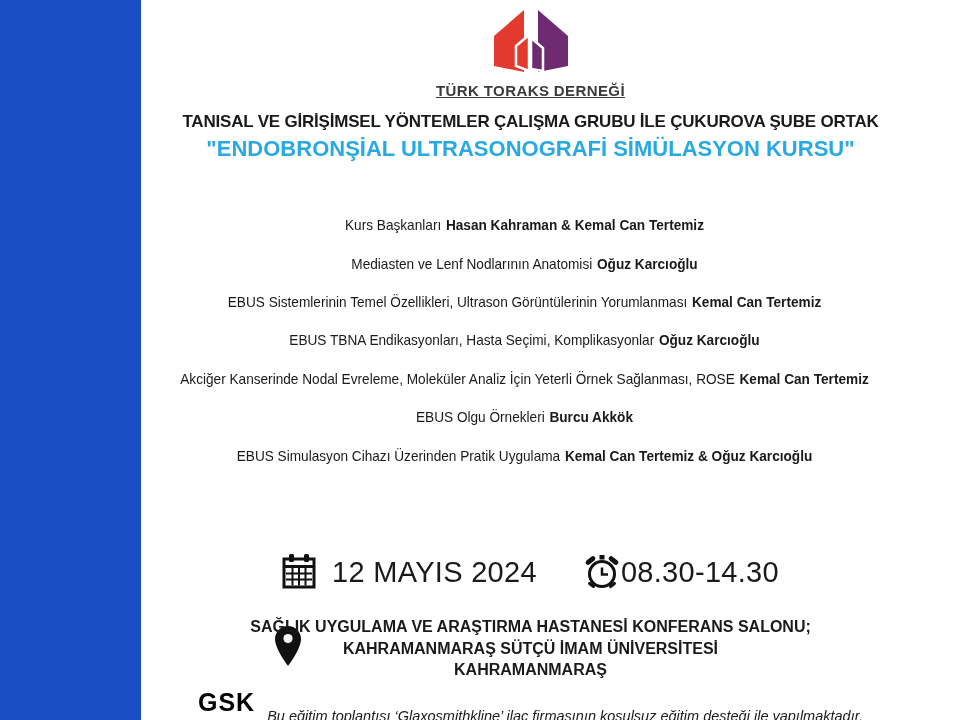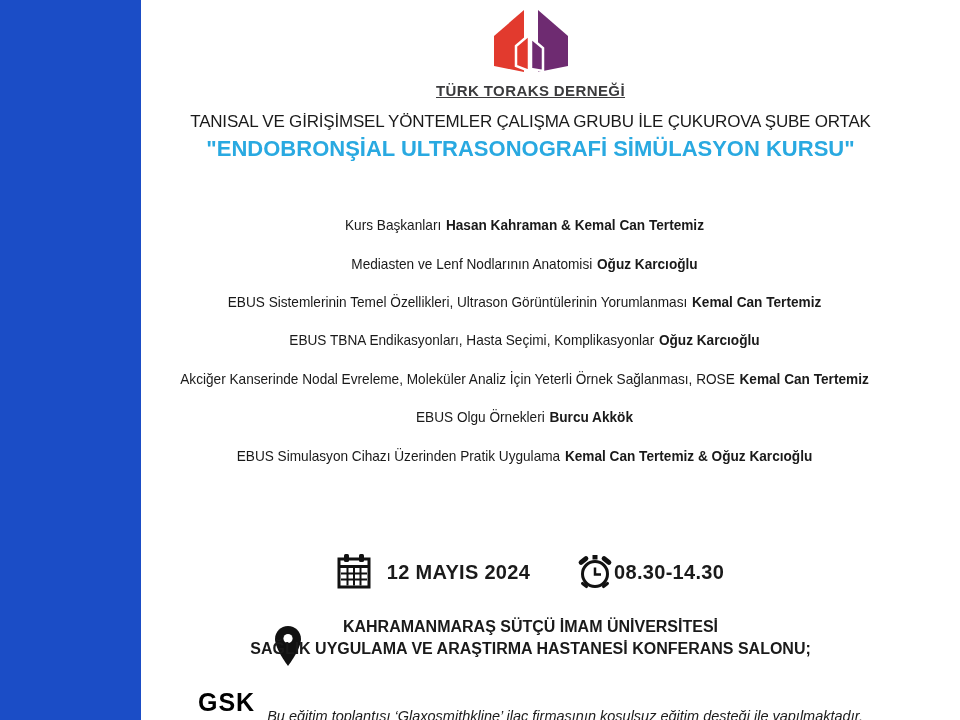--- a/index.html
+++ b/index.html
@@ -6,30 +6,30 @@
   .slide{
     position:relative;width:960px;height:720px;background:#ffffff;overflow:hidden;
     font-family:"Liberation Sans","DejaVu Sans",sans-serif;color:#1a1a1a;
   }
   .sidebar{position:absolute;left:0;top:0;width:141px;height:720px;background:#1b4dc6;}
   .content{position:absolute;left:141px;top:0;width:779px;height:720px;}
 
   .logo-block{position:absolute;top:8px;left:0;right:0;display:flex;flex-direction:column;align-items:center;}
   .logo-text{margin-top:8px;font-size:15px;font-weight:bold;letter-spacing:.4px;color:#3b3b3d;text-decoration:underline;}
 
-  .title1{position:absolute;top:112px;left:0;right:0;text-align:center;font-size:17px;font-weight:normal;letter-spacing:-.2px;white-space:nowrap;}
+  .title1{position:absolute;top:112px;left:0;right:0;text-align:center;font-size:17px;font-weight:bold;letter-spacing:-.2px;white-space:nowrap;}
   .title2{position:absolute;top:136px;left:0;right:0;text-align:center;font-size:22px;font-weight:bold;color:#29a9e1;white-space:nowrap;}
 
   .program{position:absolute;top:206px;left:0;right:12px;}
   .prow{height:38.4px;display:flex;align-items:center;justify-content:center;white-space:nowrap;
         font-size:14.5px;transform:scaleX(.94);}
   .prow b{margin-left:5px;}
 
   .schedule{position:absolute;top:550px;left:0;right:0;height:44px;display:flex;align-items:center;justify-content:center;}
-  .sch-text{font-size:20px;font-weight:bold;letter-spacing:.3px;white-space:nowrap;}
+  .sch-text{font-size:29px;font-weight:normal;letter-spacing:.3px;white-space:nowrap;}
   .sch-date{margin:0 46px 0 16px;}
   .sch-time{}
 
   .venue{position:absolute;top:616px;left:0;right:0;text-align:center;}
   .venue-line{font-size:16px;font-weight:bold;line-height:21.5px;white-space:nowrap;}
   .pin-wrap{position:absolute;left:134px;top:626px;}
 
   .footer{position:absolute;top:686px;left:0;right:0;height:32px;display:flex;align-items:center;justify-content:center;}
   .gsk{font-size:25px;font-weight:bold;letter-spacing:1px;color:#000000;}
   .disclaimer{margin-left:12px;font-size:14.5px;font-style:italic;white-space:nowrap;margin-top:28px;}
@@ -120,22 +120,23 @@
     </div>
 
     <div class="pin-wrap">
       <svg width="26" height="40" viewBox="0 0 26 40">
         <path d="M13 0 C20.2 0 26 5.8 26 13 C26 23 13 40 13 40 C13 40 0 23 0 13 C0 5.8 5.8 0 13 0 Z" fill="#111"></path>
         <circle cx="13" cy="12.5" r="4.6" fill="#ffffff"></circle>
       </svg>
     </div>
 
     <div class="venue">
+      <div class="venue-line">SAĞLIK UYGULAMA VE ARAŞTIRMA HASTANESİ KONFERANS SALONU;</div>
       <div class="venue-line">KAHRAMANMARAŞ SÜTÇÜ İMAM ÜNİVERSİTESİ</div>
-      <div class="venue-line">SAĞLIK UYGULAMA VE ARAŞTIRMA HASTANESİ KONFERANS SALONU;</div>
+      <div class="venue-line">KAHRAMANMARAŞ</div>
     </div>
 
     <div class="footer">
       <span class="gsk">GSK</span>
       <span class="disclaimer">Bu eğitim toplantısı ‘Glaxosmithkline’ ilaç firmasının koşulsuz eğitim desteği ile yapılmaktadır.</span>
     </div>
 
   </div>
 </div>
 

